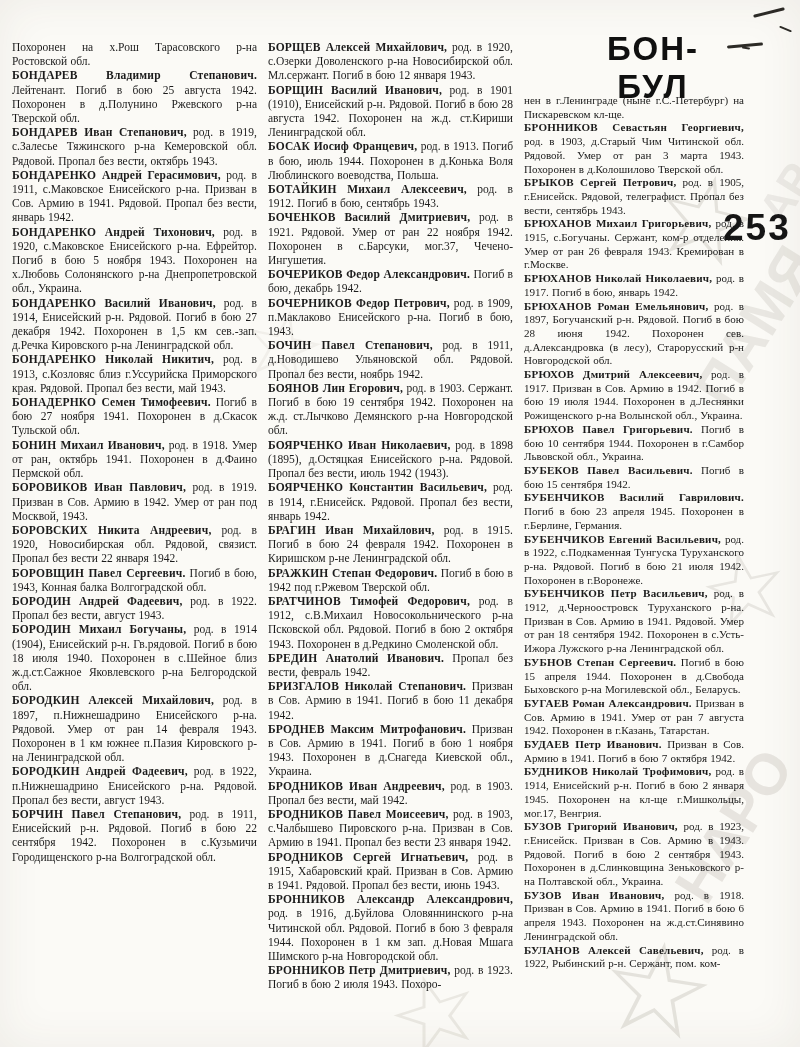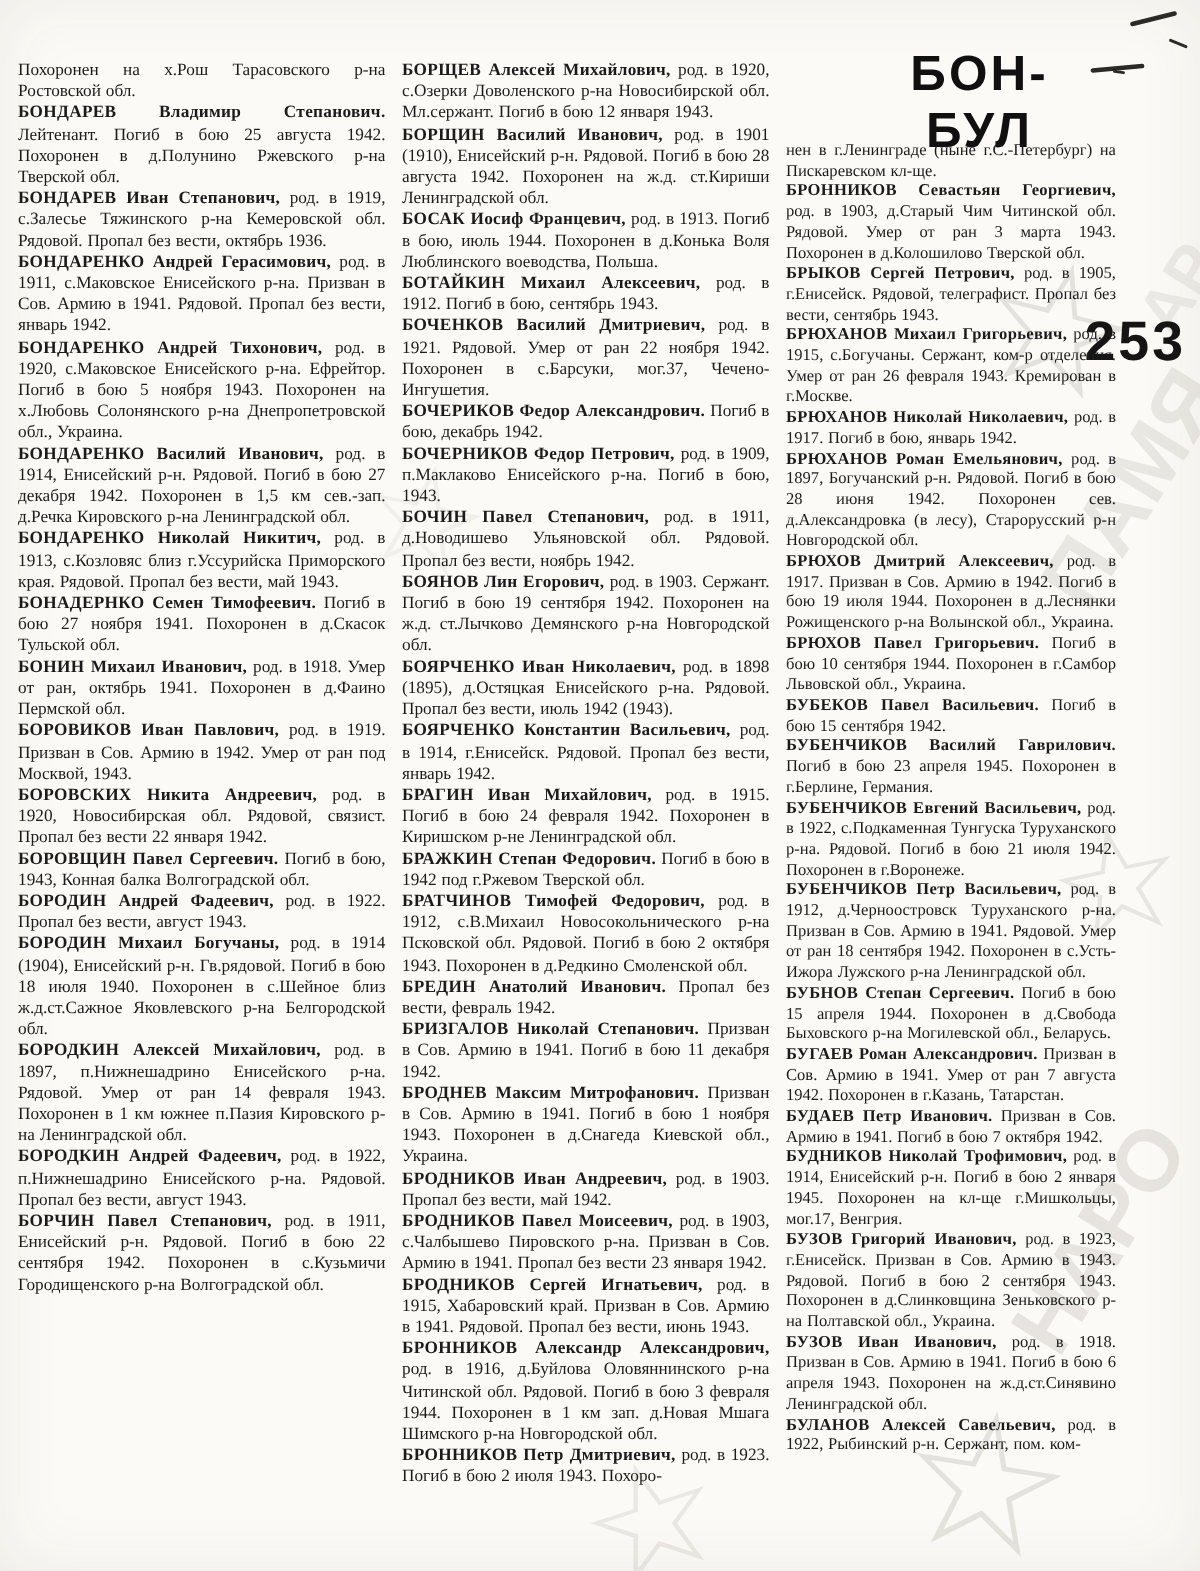--- a/index.html
+++ b/index.html
@@ -84,21 +84,21 @@
   <div class="scribble sc3"></div>
   <div class="scribble sc4"></div>
 
   <h1 class="header">БОН-БУЛ</h1>
   <div class="pagenum">253</div>
 
   <div class="columns">
     <div class="col">
         <p class="entry"><span>Похоронен на х.Рош Тарасовского р-на Ростовской обл.</span></p>
         <p class="entry"><b>БОНДАРЕВ Владимир Степанович.</b><span> Лейтенант. Погиб в бою 25 августа 1942. Похоронен в д.Полунино Ржевского р-на Тверской обл.</span></p>
-        <p class="entry"><b>БОНДАРЕВ Иван Степанович,</b><span> род. в 1919, с.Залесье Тяжинского р-на Кемеровской обл. Рядовой. Пропал без вести, октябрь 1936.</span></p>
+        <p class="entry"><b>БОНДАРЕВ Иван Степанович,</b><span> род. в 1919, с.Залесье Тяжинского р-на Кемеровской обл. Рядовой. Пропал без вести, октябрь 1943.</span></p>
         <p class="entry"><b>БОНДАРЕНКО Андрей Герасимович,</b><span> род. в 1911, с.Маковское Енисейского р-на. Призван в Сов. Армию в 1941. Рядовой. Пропал без вести, январь 1942.</span></p>
         <p class="entry"><b>БОНДАРЕНКО Андрей Тихонович,</b><span> род. в 1920, с.Маковское Енисейского р-на. Ефрейтор. Погиб в бою 5 ноября 1943. Похоронен на х.Любовь Солонянского р-на Днепропетровской обл., Украина.</span></p>
         <p class="entry"><b>БОНДАРЕНКО Василий Иванович,</b><span> род. в 1914, Енисейский р-н. Рядовой. Погиб в бою 27 декабря 1942. Похоронен в 1,5 км сев.-зап. д.Речка Кировского р-на Ленинградской обл.</span></p>
         <p class="entry"><b>БОНДАРЕНКО Николай Никитич,</b><span> род. в 1913, с.Козловяс близ г.Уссурийска Приморского края. Рядовой. Пропал без вести, май 1943.</span></p>
         <p class="entry"><b>БОНАДЕРНКО Семен Тимофеевич.</b><span> Погиб в бою 27 ноября 1941. Похоронен в д.Скасок Тульской обл.</span></p>
         <p class="entry"><b>БОНИН Михаил Иванович,</b><span> род. в 1918. Умер от ран, октябрь 1941. Похоронен в д.Фаино Пермской обл.</span></p>
         <p class="entry"><b>БОРОВИКОВ Иван Павлович,</b><span> род. в 1919. Призван в Сов. Армию в 1942. Умер от ран под Москвой, 1943.</span></p>
         <p class="entry"><b>БОРОВСКИХ Никита Андреевич,</b><span> род. в 1920, Новосибирская обл. Рядовой, связист. Пропал без вести 22 января 1942.</span></p>
         <p class="entry"><b>БОРОВЩИН Павел Сергеевич.</b><span> Погиб в бою, 1943, Конная балка Волгоградской обл.</span></p>
         <p class="entry"><b>БОРОДИН Андрей Фадеевич,</b><span> род. в 1922. Пропал без вести, август 1943.</span></p>

